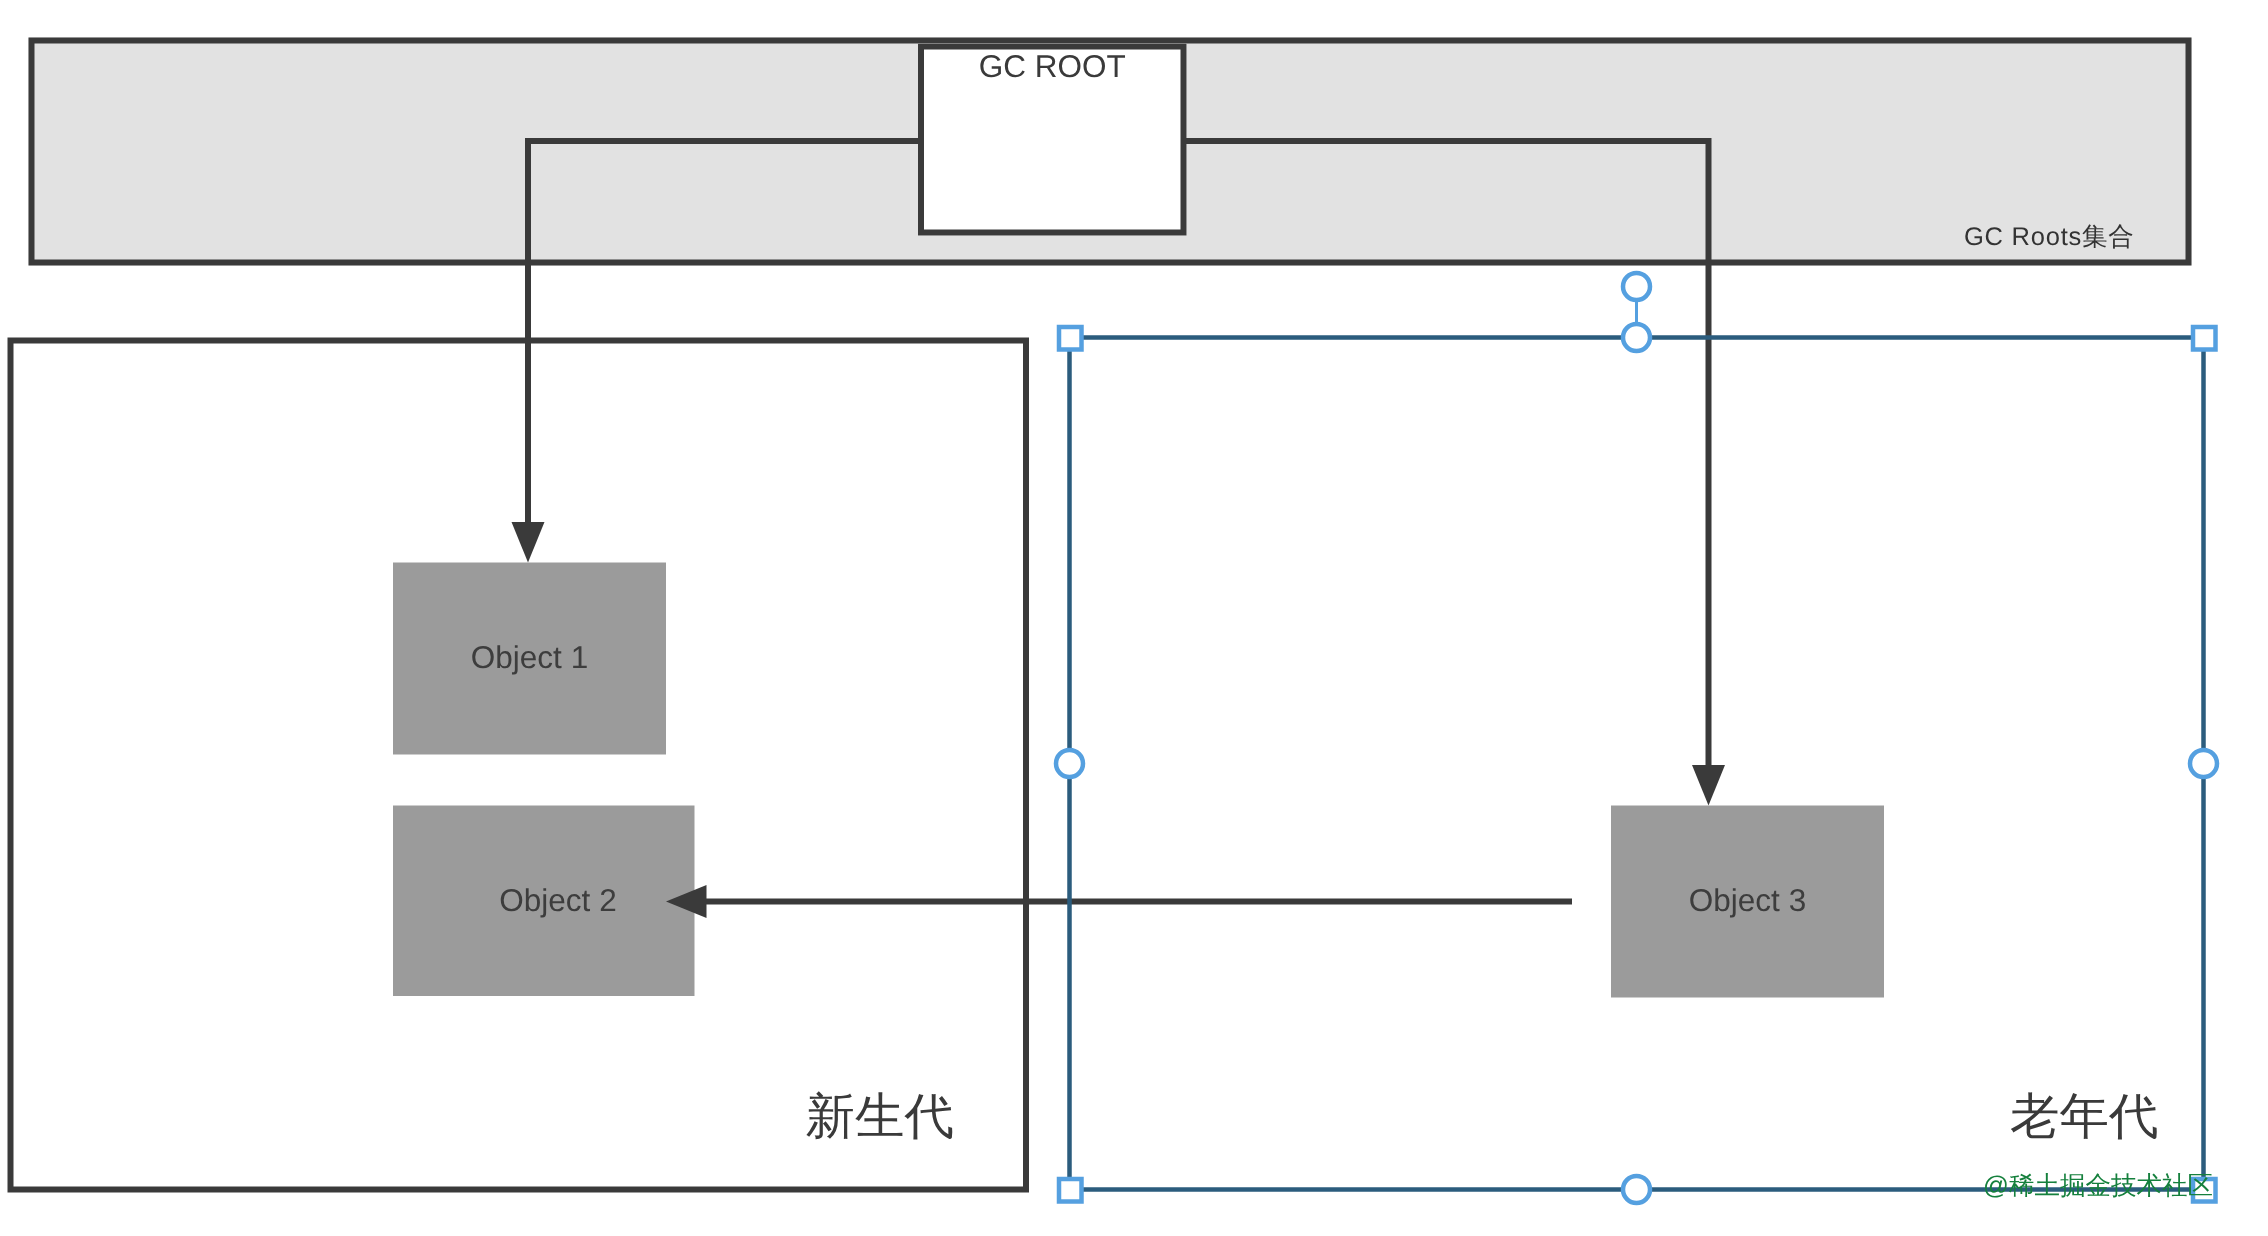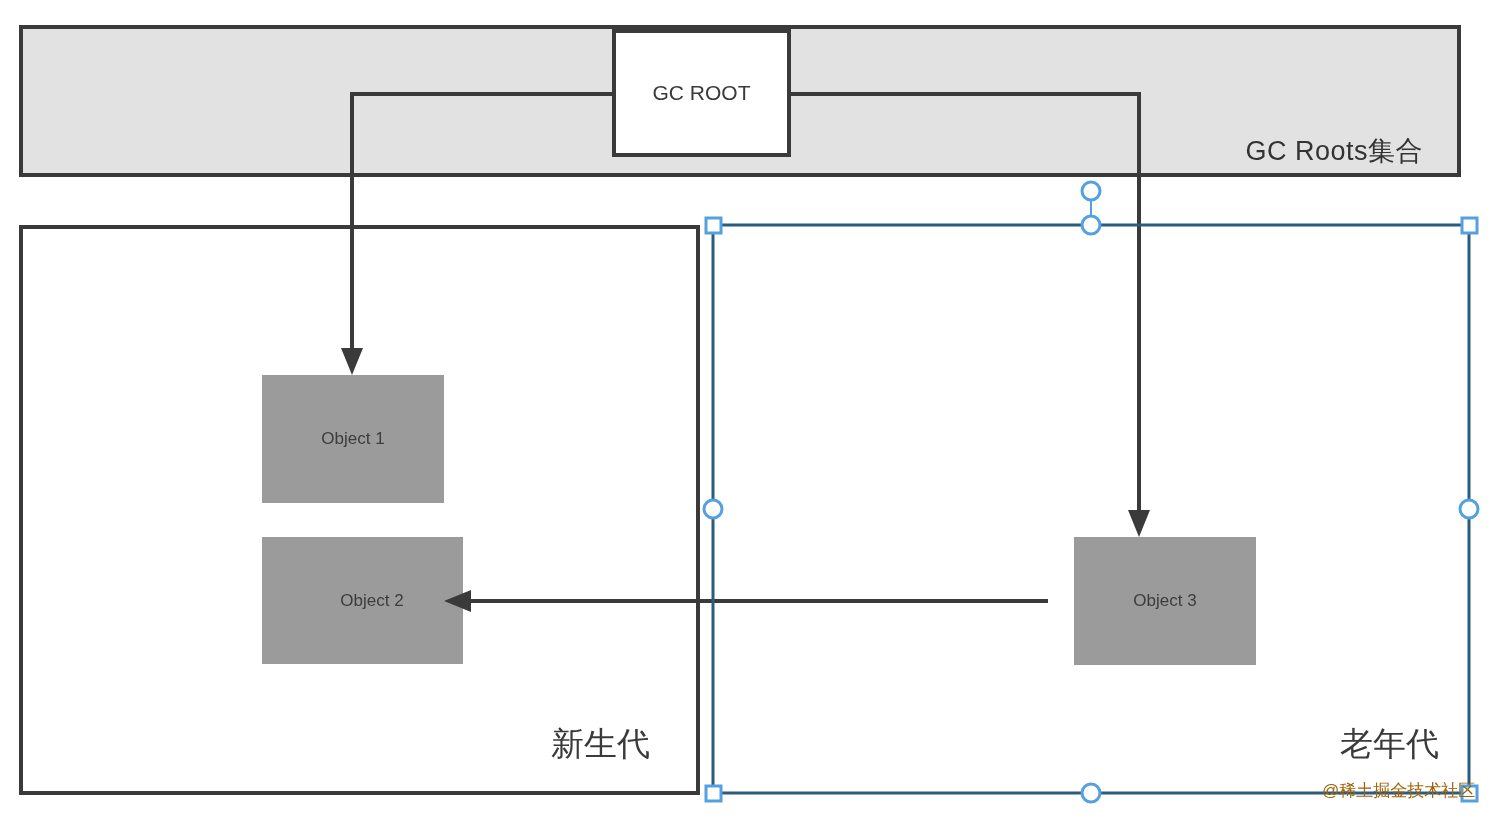--- a/index.html
+++ b/index.html
@@ -23,48 +23,48 @@
     width: 1442px;
     height: 152px;
     background: #e2e2e2;
     border: 4px solid #3a3a3a;
     box-sizing: border-box;
   }
   .banner-label {
     position: absolute;
     right: 34px;
     bottom: 4px;
-    font-size: 27px;
+    font-size: 17px;
     color: #333333;
     letter-spacing: 0.5px;
   }
   
   .gcroot {
     position: absolute;
     left: 612px;
     top: 29px;
     width: 179px;
     height: 128px;
     background: #ffffff;
     border: 4px solid #3a3a3a;
     box-sizing: border-box;
     display: flex;
-    align-items: center;
+    align-items: flex-start;
     justify-content: center;
     font-size: 21px;
     color: #3a3a3a;
     z-index: 3;
   }
   
   .region {
     position: absolute;
     box-sizing: border-box;
   }
   .region.young {
-    left: 19px;
+    left: 5px;
     top: 225px;
     width: 681px;
     height: 570px;
     border: 4px solid #3a3a3a;
     background: #ffffff;
   }
   .region.old {
     left: 713px;
     top: 225px;
     width: 756px;
@@ -78,21 +78,21 @@
   }
   .region.young .gen-label { right: 46px; bottom: 24px; }
   .region.old   .gen-label { right: 30px; bottom: 26px; }
   
   .obj {
     position: absolute;
     background: #9b9b9b;
     display: flex;
     align-items: center;
     justify-content: center;
-    font-size: 17px;
+    font-size: 21px;
     color: #3d3d3d;
     z-index: 2;
   }
   .obj.o1 { left: 262px; top: 375px; width: 182px; height: 128px; }
   .obj.o2 { left: 262px; top: 537px; width: 182px; height: 127px; padding-left: 19px; }
   .obj.o3 { left: 1048px; top: 537px; width: 182px; height: 128px; margin-left: 26px; }
   
   svg.layer {
     position: absolute;
     left: 0;
@@ -102,21 +102,21 @@
     pointer-events: none;
   }
   svg.arrows    { z-index: 4; }
   svg.selection { z-index: 5; }
   
   .watermark {
     position: absolute;
     left: 1322px;
     top: 779px;
     font-size: 17px;
-    color: #a16207;
+    color: #15803d;
     z-index: 6;
     white-space: nowrap;
     text-align: right;
   }
 </style>
 </head>
 <body>
 
 <div class="stage">
 

